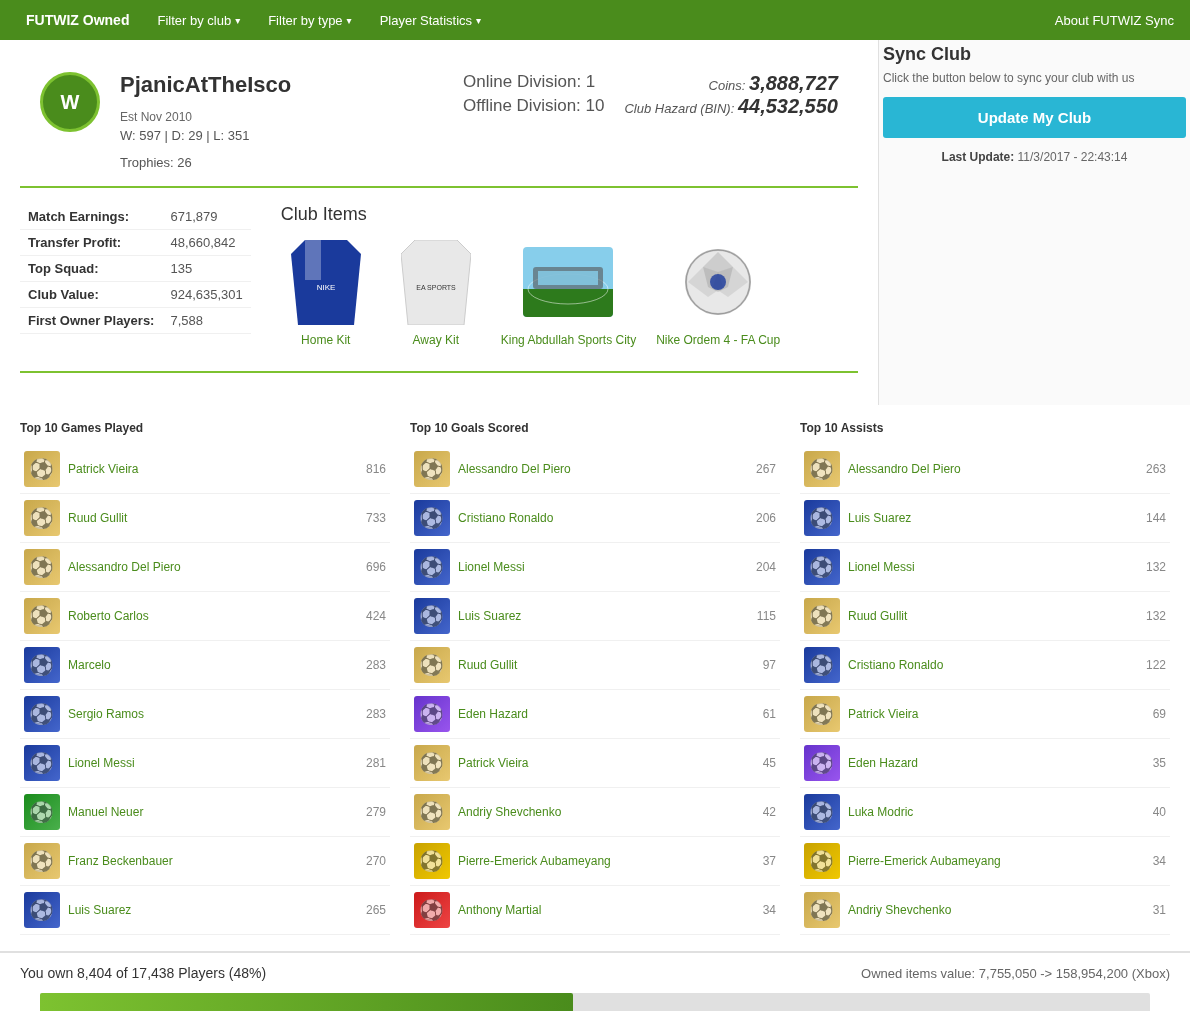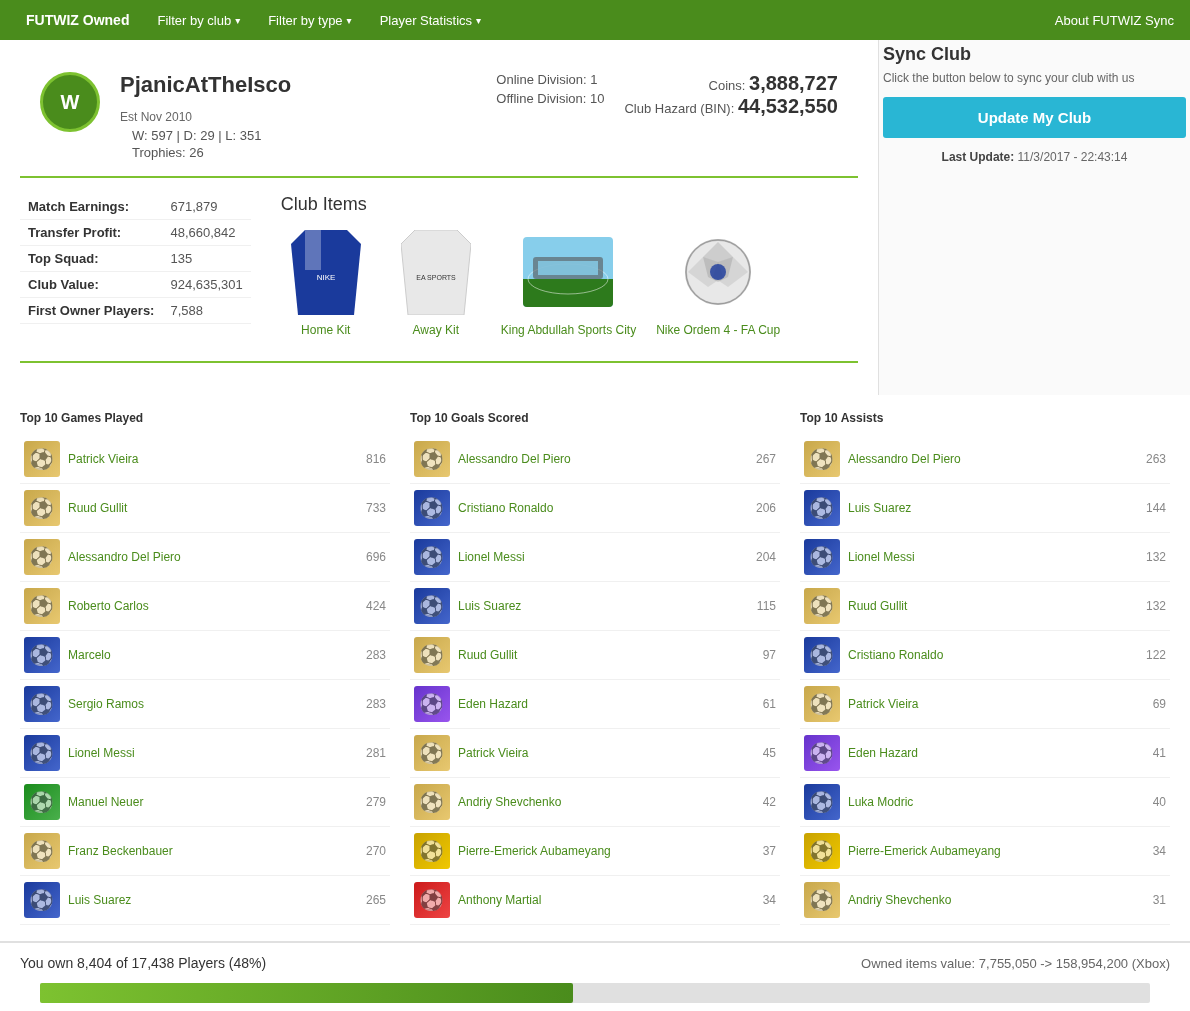--- a/index.html
+++ b/index.html
@@ -50,26 +50,26 @@
       border-radius: 50%;
       display: flex;
       align-items: center;
       justify-content: center;
       border: 3px solid #7dc230;
     }
     .club-logo-text { color: #fff; font-weight: bold; font-size: 20px; }
     .club-info { flex: 1; }
     .club-name { font-size: 22px; font-weight: bold; color: #333; }
     .club-est { font-size: 12px; color: #666; margin-top: 12px; }
-    .club-stats { display: flex; flex-direction: column; gap: 2px; margin-top: 4px; margin-left: 12px; }
+    .club-stats { display: flex; flex-direction: column; gap: 12px; margin-top: 4px; }
     .club-wdl { font-size: 13px; color: #555; }
     .club-trophies { font-size: 13px; color: #555; }
     .division-info { margin-left: 20px; }
-    .division-line { font-size: 13px; color: #555; margin-bottom: 4px; }
-    .coins-section { margin-left: auto; text-align: right; }
+    .division-line { font-size: 17px; color: #555; margin-bottom: 4px; }
+    .coins-section { margin-left: auto; text-align: right; font-style: italic; }
     .coins-label { font-size: 13px; color: #555; }
     .coins-value { font-size: 20px; font-weight: bold; color: #333; }
     .club-value-label { font-size: 13px; color: #555; }
     .club-value-value { font-size: 20px; font-weight: bold; color: #333; }
 
     
     .layout-wrapper {
       display: flex;
       background: #fff;
     }
@@ -523,21 +523,21 @@
         <span style="color:rgba(255,255,255,0.6); font-size:20px;">⚽</span>
       </div>
       <span class="player-name">Patrick Vieira</span>
       <span class="player-stat">69</span>
     </div>
         <div class="player-row">
       <div class="player-avatar" style="background: linear-gradient(135deg, #6633cc, #9955ee); border-radius:3px;">
         <span style="color:rgba(255,255,255,0.6); font-size:20px;">⚽</span>
       </div>
       <span class="player-name">Eden Hazard</span>
-      <span class="player-stat">41</span>
+      <span class="player-stat">35</span>
     </div>
         <div class="player-row">
       <div class="player-avatar" style="background: linear-gradient(135deg, #1a3a9c, #4466cc); border-radius:3px;">
         <span style="color:rgba(255,255,255,0.6); font-size:20px;">⚽</span>
       </div>
       <span class="player-name">Luka Modric</span>
       <span class="player-stat">40</span>
     </div>
         <div class="player-row">
       <div class="player-avatar" style="background: linear-gradient(135deg, #c8a200, #f0c800); border-radius:3px;">

